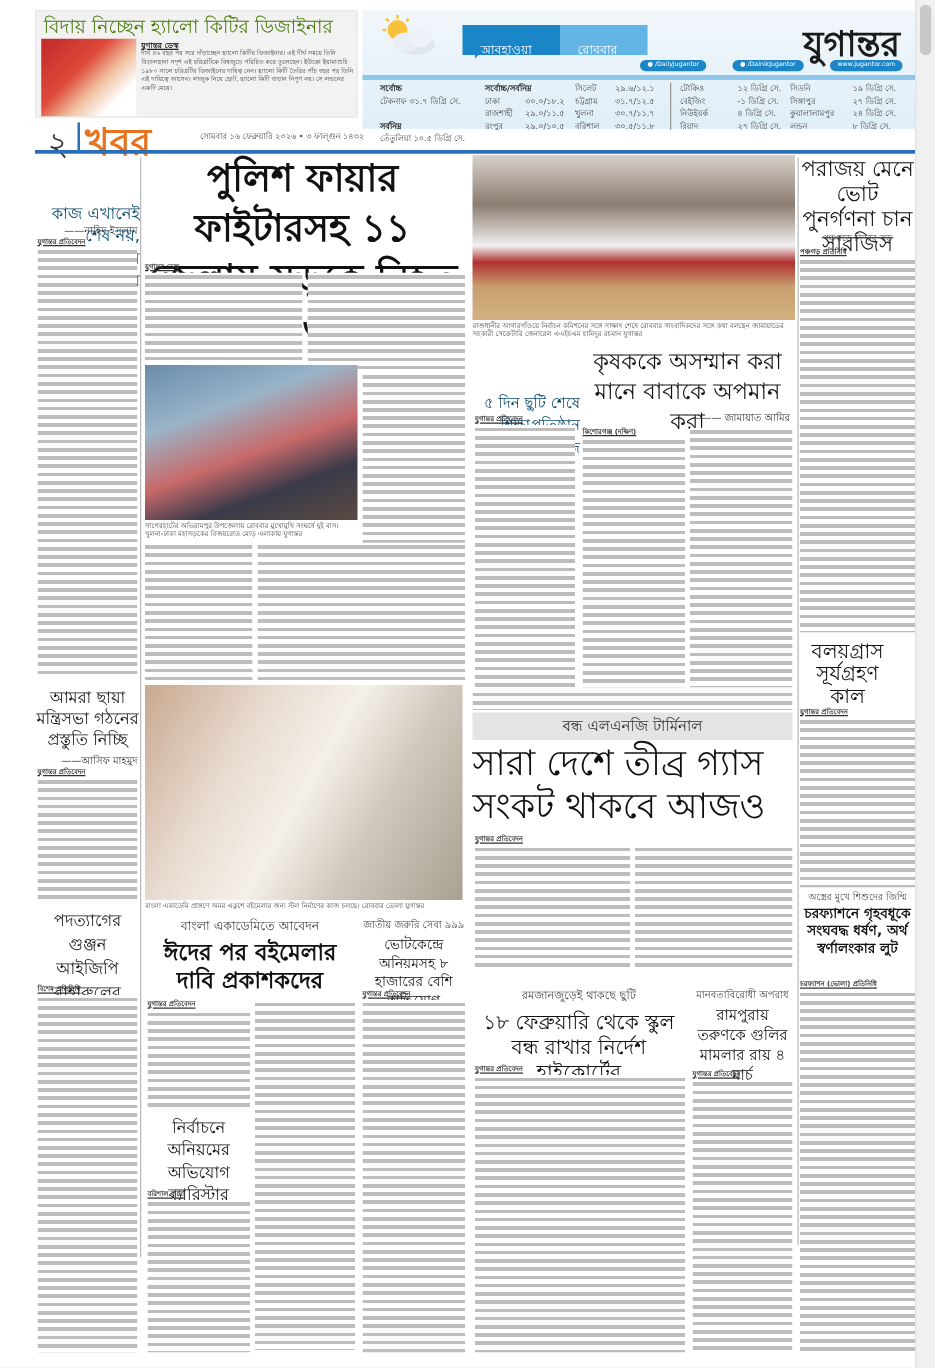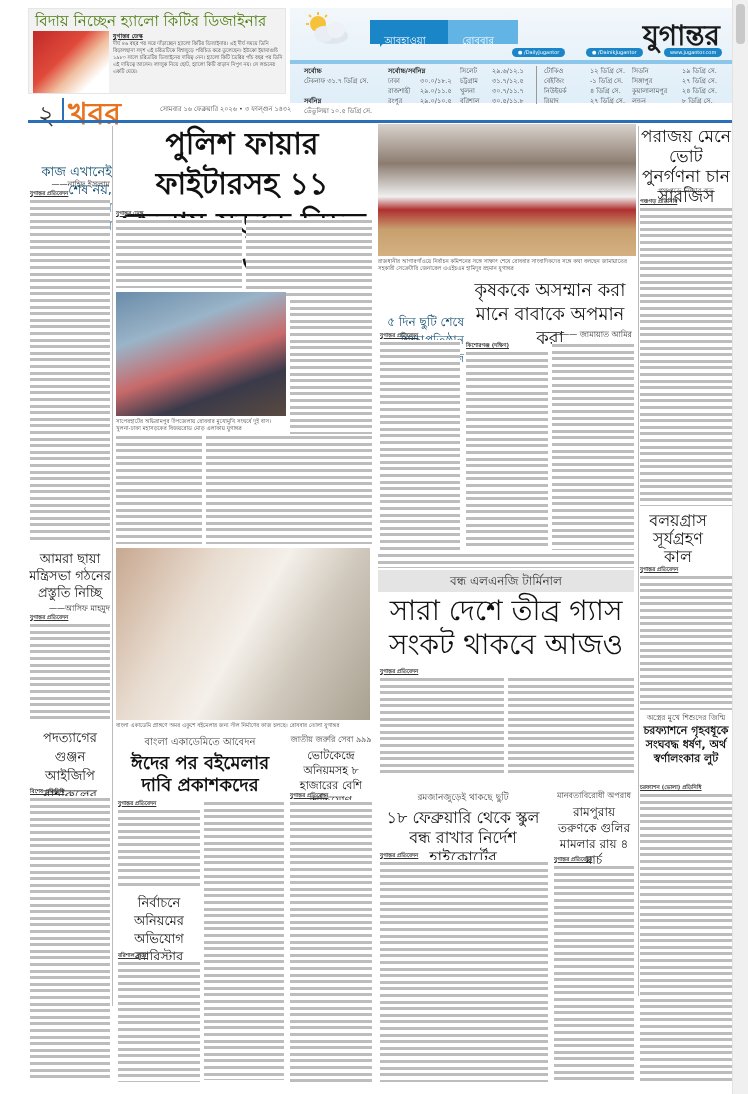--- a/index.html
+++ b/index.html
@@ -44,21 +44,21 @@
   .body { position: absolute; font-size: 5px; line-height: 6.6px; color: #555; text-align: justify; overflow: hidden; }
   .body .fill { display: block; height: 100%; background: repeating-linear-gradient(#fff 0, #fff 2px, #bdbdbd 2px, #bdbdbd 5px, #fff 5px, #fff 6.6px); }
 
   .lead-head { position: absolute; left: 112px; top: 124px; width: 260px; font-size: 30px; line-height: 40px; text-align: center; color: #111; font-weight: bold; }
 
   .photo { position: absolute; overflow: hidden; }
   .caption { position: absolute; font-size: 5.5px; color: #444; line-height: 7px; }
 
   .box-head { position: absolute; font-size: 17px; text-align: center; line-height: 20px; color: #111; }
   .grey-bar { position: absolute; background: #e4e4e4; font-size: 12px; text-align: center; color: #333; line-height: 22px; }
-  .big-head { position: absolute; font-size: 28px; text-align: center; line-height: 34px; color: #111; }
+  .big-head { position: absolute; font-size: 28px; line-height: 34px; color: #111; }
   .vrule { position: absolute; width: 1px; background: #bbb; }
 </style>
 </head>
 <body>
 
 <div class="page">
 
   <div class="promo">
     <div class="promo-title">বিদায় নিচ্ছেন হ্যালো কিটির ডিজাইনার</div>
     <div class="promo-photo"></div>

